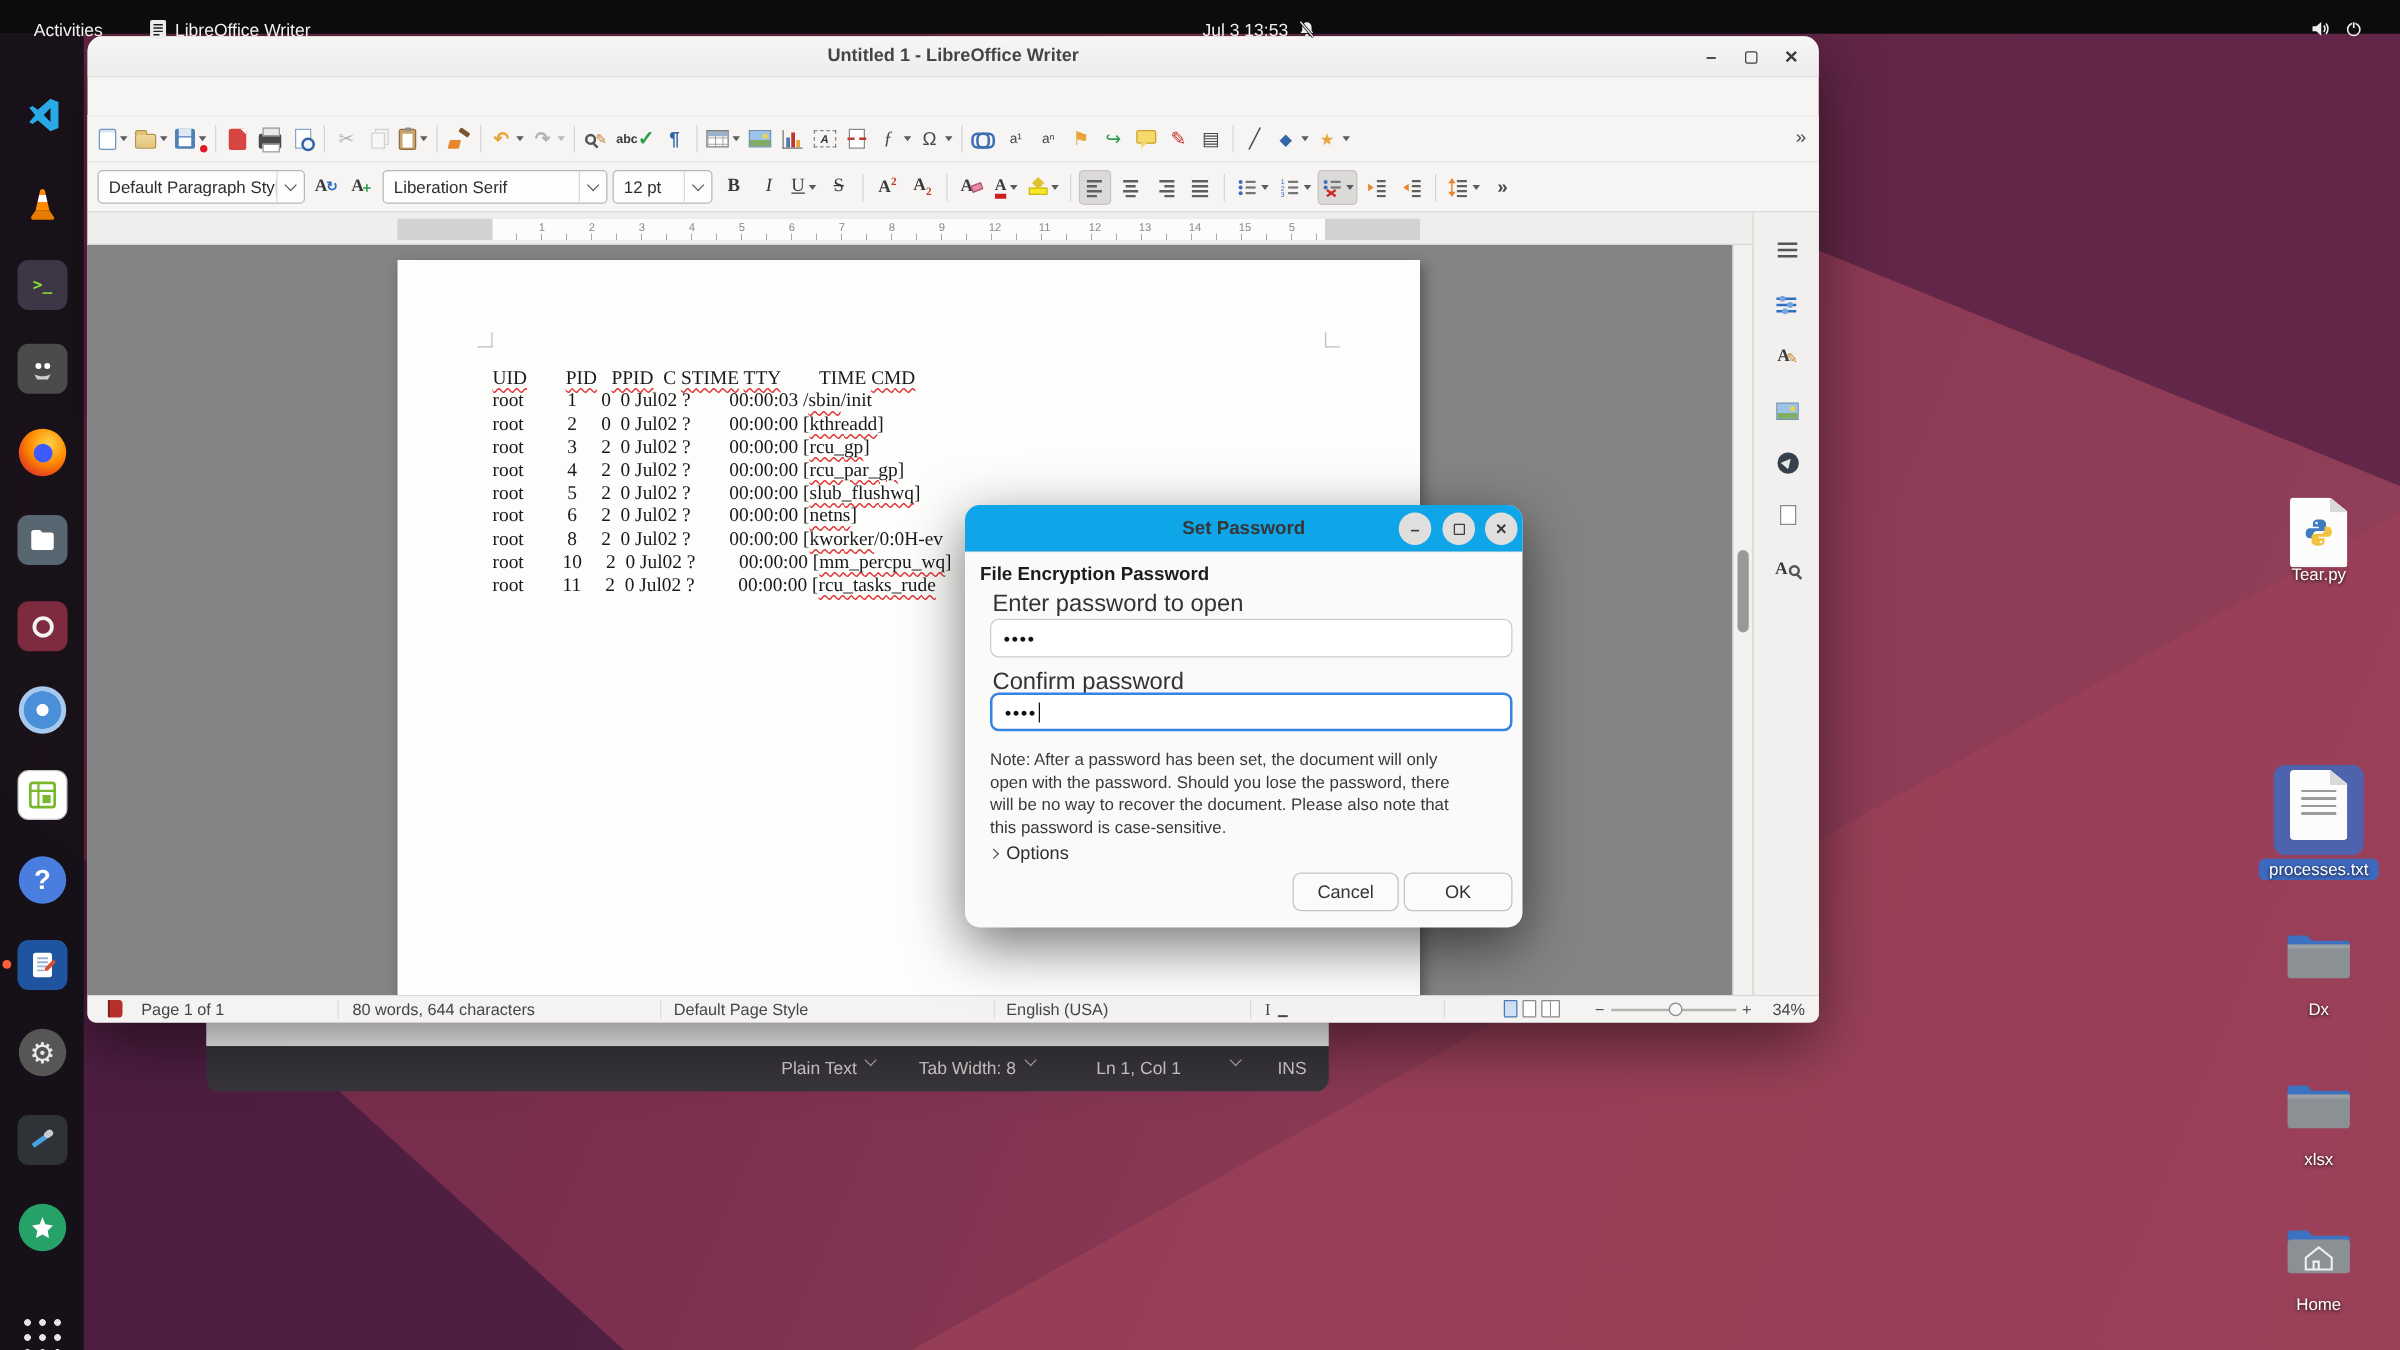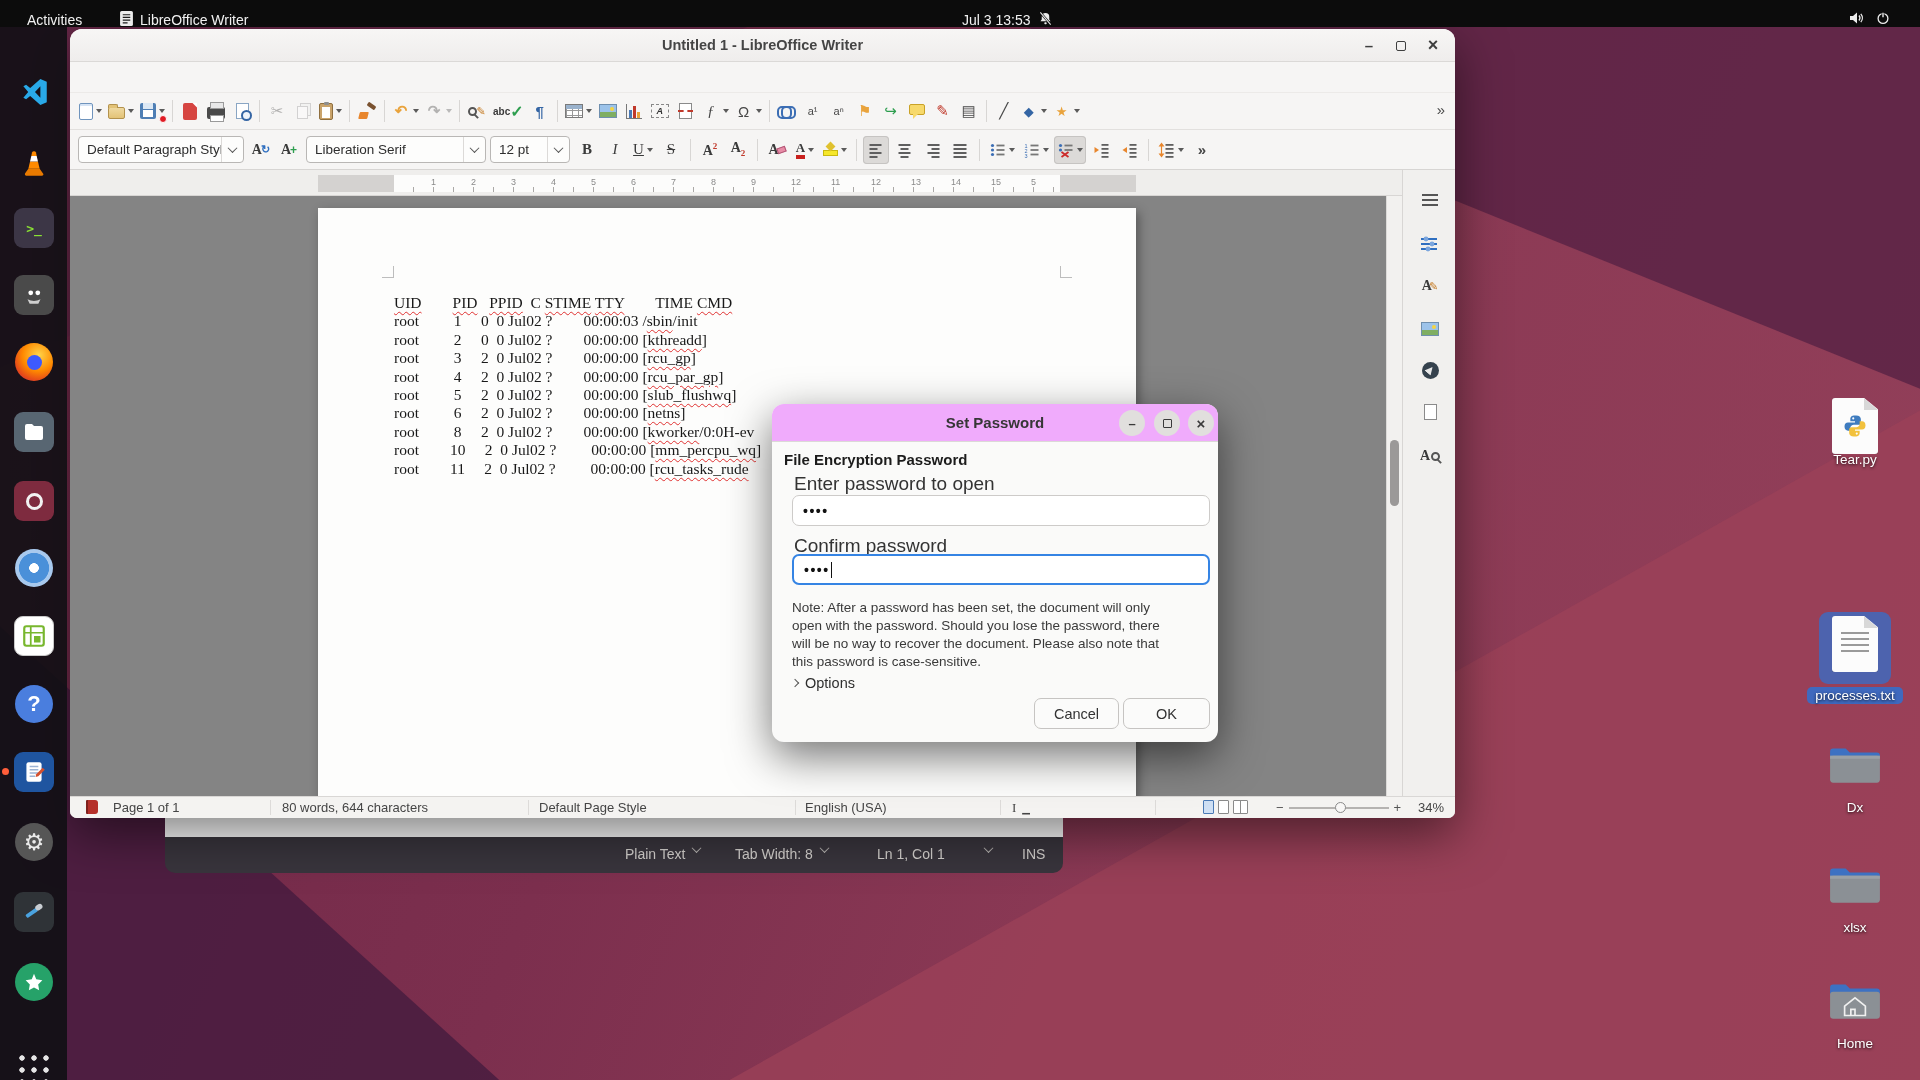--- a/index.html
+++ b/index.html
@@ -6,21 +6,21 @@
 html,body{width:1920px;height:1080px;overflow:hidden;font-family:"Liberation Sans",sans-serif}
 #root{position:absolute;width:1920px;height:1080px;overflow:hidden}
 
 #wall{position:absolute;inset:0;background:linear-gradient(112deg,#6c2746 0%,#7c2f4e 38%,#8c3a55 64%,#93405a 100%)}
 #wall .p1{position:absolute;inset:0;background:#5a2345;clip-path:polygon(50% 0,100% 0,100% 36%);opacity:.85}
 #wall .p2{position:absolute;inset:0;background:#9c4158;clip-path:polygon(100% 38%,100% 100%,38% 100%);opacity:.75}
 #wall .p3{position:absolute;inset:0;background:#481c3f;clip-path:polygon(0 58%,0 100%,26% 100%);opacity:.85}
 #wall .p4{position:absolute;inset:0;background:#612647;clip-path:polygon(0 0,42% 0,0 34%);opacity:.6}
 
 #topbar{position:absolute;left:0;top:0;width:1920px;height:27px;background:#0c0c0c;color:#f1f1f1;font-size:14px;z-index:80}
-#topbar .tbi{position:absolute;top:6px;height:27px;display:flex;align-items:center;gap:7px}
+#topbar .tbi{position:absolute;top:16px;height:27px;display:flex;gap:7px}
 
 #dock{position:absolute;left:0;top:27px;width:67px;height:1053px;background:rgba(17,15,20,.9);z-index:70}
 .dock-item{position:absolute;left:11px;width:46px;height:46px;border-radius:10px;display:flex;align-items:center;justify-content:center}
 .dock-item.active::before{content:"";position:absolute;left:-9px;top:19px;width:7px;height:7px;border-radius:50%;background:#ff5e3a}
 .dki{width:40px;height:40px;border-radius:9px;display:inline-flex;align-items:center;justify-content:center}
 
 #win{position:absolute;left:70px;top:29px;width:1385px;height:789px;background:#f6f5f4;border-radius:12px 12px 7px 7px;box-shadow:0 16px 50px rgba(0,0,0,.5);z-index:40}
 #titlebar{position:absolute;left:0;top:0;width:100%;height:33px;background:linear-gradient(#f7f6f5,#efedec);border-bottom:1px solid #dbd9d7;border-radius:12px 12px 0 0;display:flex;align-items:center;justify-content:center;font-size:14.5px;font-weight:700;color:#454545}
 #wctrl{position:absolute;right:6px;top:0;height:33px;display:flex;align-items:center}
 .wc{width:32px;height:26px;display:flex;align-items:center;justify-content:center;color:#3f3f3f;font-size:15px}
@@ -62,21 +62,21 @@
 #statusbar{position:absolute;left:0;top:767px;width:100%;height:22px;background:#f4f3f1;border-top:1px solid #d9d7d5;border-radius:0 0 7px 7px;font-size:13px;color:#454545}
 #statusbar .si{position:absolute;top:3px;display:flex;align-items:center;gap:6px}
 .sdiv{position:absolute;top:3px;width:1px;height:15px;background:#dddbd9}
 .vp{width:11px;height:14px;border:1px solid #8a8a8a;background:#fff;display:inline-block;border-radius:1px}
 .vp.on{background:#cfe0f4;border-color:#4a7ab5}
 .vp2{width:15px;height:14px;border:1px solid #8a8a8a;display:inline-block;border-radius:1px;background:linear-gradient(90deg,#fff 45%,#8a8a8a 45% 55%,#fff 55%)}
 #ztrack{width:100px;height:2px;background:#b5b3b1;position:relative;display:inline-block}
 #zthumb{position:absolute;left:46px;top:-5px;width:11px;height:11px;border-radius:50%;background:#f8f7f6;border:1px solid #8a8a8a}
 
 #dialog{position:absolute;left:772px;top:404px;width:446px;height:338px;background:#fafaf9;border-radius:12px;box-shadow:0 14px 44px rgba(0,0,0,.55);z-index:60;font-size:14.5px;color:#303030}
-#dlg-head{position:absolute;left:0;top:0;width:100%;height:38px;background:#f0abfc;border-bottom:1px solid #dbd9d7;border-radius:12px 12px 0 0;display:flex;align-items:center;justify-content:center;font-weight:700;font-size:15px;color:#363636}
+#dlg-head{position:absolute;left:0;top:0;width:100%;height:38px;background:#0ea5e9;border-bottom:1px solid #dbd9d7;border-radius:12px 12px 0 0;display:flex;align-items:center;justify-content:center;font-weight:700;font-size:15px;color:#363636}
 .wbtn{position:absolute;top:6px;width:26px;height:26px;border-radius:50%;background:#e1dfdd;display:flex;align-items:center;justify-content:center;font-size:13px;color:#3a3a3a}
 .wbtn .sq{width:9px;height:9px;border:1.3px solid #3a3a3a;border-radius:1px}
 #dlg-heading{position:absolute;left:12px;top:47px;font-weight:700;font-size:15px;color:#1c1c1c}
 .dlg-label{position:absolute;left:22px;font-size:19px;color:#333}
 .dlg-input{position:absolute;left:20px;width:418px;height:31px;background:#fff;border:1px solid #cdcbc9;border-radius:7px;display:flex;align-items:center;padding-left:10px;font-weight:700;font-size:14px;letter-spacing:1.5px;color:#111}
 .dlg-input.focus{border:2px solid #3584e4}
 .caret{width:0;height:16px;border-left:1.5px solid #111;margin-left:1px}
 #dlg-note{position:absolute;left:20px;top:195px;width:414px;font-size:13.5px;line-height:18px;color:#3a3a3a}
 #dlg-options{position:absolute;left:20px;top:271px;display:flex;align-items:center;gap:7px;font-size:14.5px;color:#2e2e2e}
 #dlg-options .chev{transform:rotate(-45deg);width:6px;height:6px}

